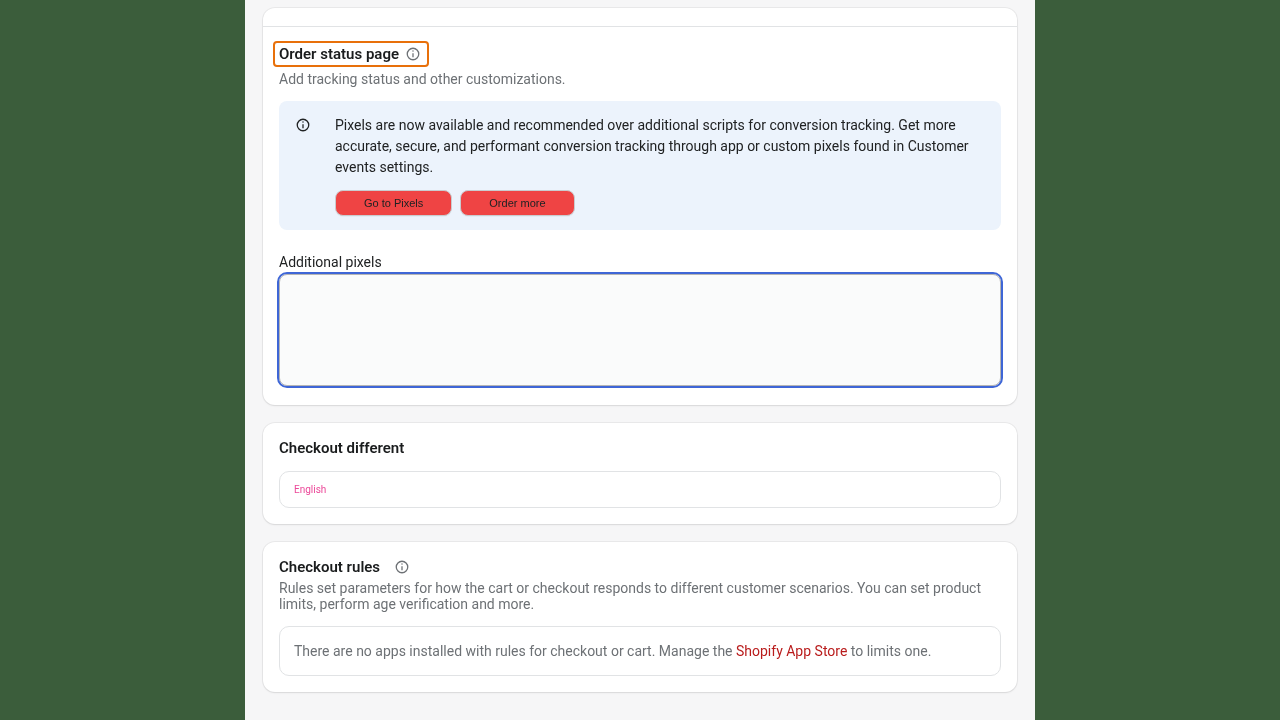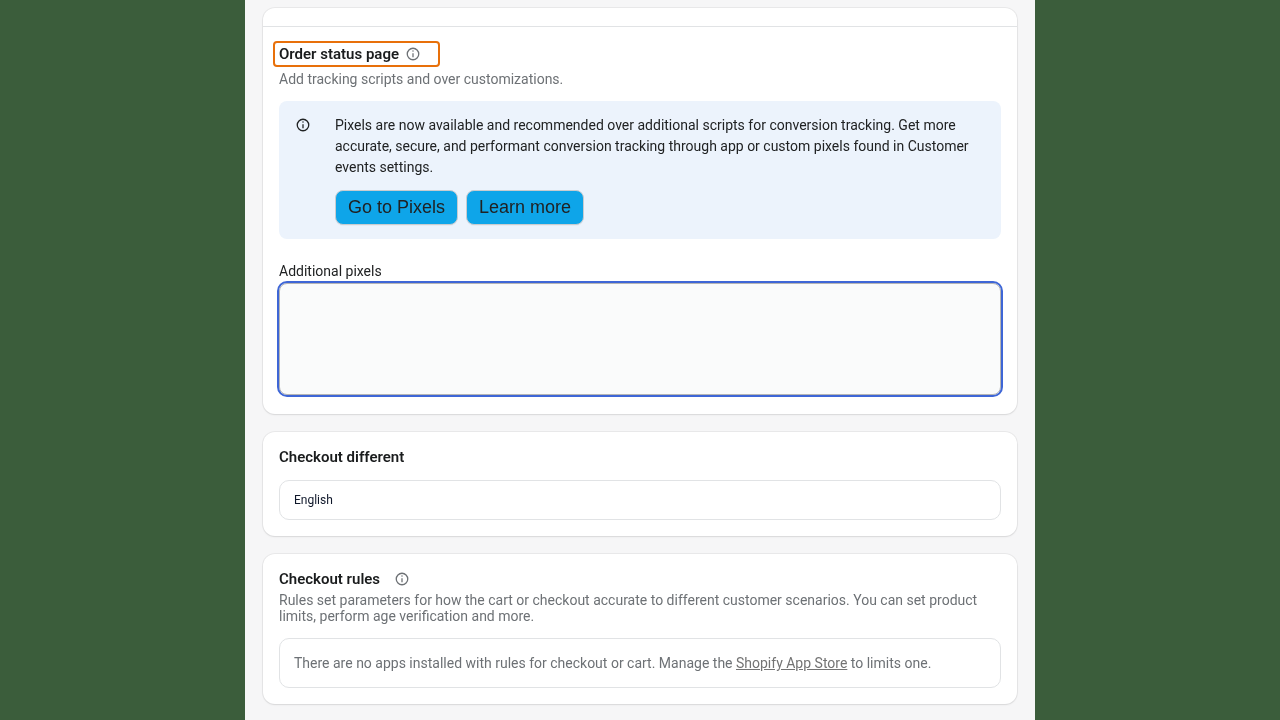--- a/index.html
+++ b/index.html
@@ -30,21 +30,21 @@
     .card.first { margin-top: 8px; padding-top: 18px; }
     .section-title-row {
       display: inline-flex;
       align-items: center;
       gap: 6px;
       margin-bottom: 4px;
     }
     .highlight-box {
       border: 2px solid #e8700a;
       border-radius: 4px;
-      padding: 2px 17px 2px 4px;
+      padding: 2px 6px 2px 4px;
       margin-left: -6px;
     }
     .section-title {
       font-weight: 600;
       font-size: 15px;
       color: #1a1c1d;
     }
     .info-icon {
       display: inline-flex;
       width: 16px; height: 16px;
@@ -67,25 +67,25 @@
       color: #202223;
       line-height: 1.5;
       font-size: 14px;
     }
     .banner-actions {
       margin-top: 12px;
       display: flex;
       gap: 8px;
     }
     .btn {
-      background: #0ea5e9;
+      background: #ef4444;
       border: 1px solid #c9cccf;
       border-radius: 8px;
-      padding: 6px 12px;
-      font-size: 18px;
+      padding: 6px 28px;
+      font-size: 11px;
       font-weight: 500;
       color: #202223;
       cursor: pointer;
       box-shadow: 0 1px 0 rgba(0,0,0,0.03);
     }
     .field-label {
       font-size: 14px;
       color: #202223;
       margin-top: 24px;
       margin-bottom: 4px;
@@ -105,32 +105,32 @@
     .row-box {
       border: 1px solid #e1e3e5;
       border-radius: 10px;
       padding: 12px 14px;
       display: flex;
       align-items: center;
       justify-content: space-between;
       margin-top: 14px;
     }
     .row-box .lang {
-      font-size: 12px;
-      color: #0f172a;
+      font-size: 10px;
+      color: #ec4899;
     }
     .callout {
       border: 1px solid #e1e3e5;
       border-radius: 10px;
       padding: 16px 14px;
       margin-top: 14px;
       color: #6d7175;
       font-size: 14px;
     }
-    .link { color: #737373; text-decoration: underline; cursor: pointer; }
+    .link { color: #b91c1c; cursor: pointer; }
     .title-row2 {
       display: inline-flex;
       align-items: center;
       gap: 14px;
     }
     .top-spacer {
       height: 1px;
       border-top: 1px solid #e1e3e5;
       margin: 0 -16px 0 -16px;
     }
@@ -146,35 +146,35 @@
     <div class="highlight-box section-title-row">
       <span class="section-title">Order status page</span>
       <span class="info-icon">
         <svg viewBox="0 0 20 20" width="16" height="16" fill="none" stroke="currentColor" stroke-width="1.6">
           <circle cx="10" cy="10" r="7.2"></circle>
           <line x1="10" y1="9" x2="10" y2="14"></line>
           <circle cx="10" cy="6.3" r="0.9" fill="currentColor" stroke="none"></circle>
         </svg>
       </span>
     </div>
-    <div class="subtitle">Add tracking scripts and over customizations.</div>
+    <div class="subtitle">Add tracking status and other customizations.</div>
 
     <div class="banner">
       <span class="info-icon">
         <svg viewBox="0 0 20 20" width="18" height="18" fill="none" stroke="currentColor" stroke-width="1.6">
           <circle cx="10" cy="10" r="7.2"></circle>
           <line x1="10" y1="9" x2="10" y2="14"></line>
           <circle cx="10" cy="6.3" r="0.9" fill="currentColor" stroke="none"></circle>
         </svg>
       </span>
       <div>
         <div class="banner-text">Pixels are now available and recommended over additional scripts for conversion tracking. Get more accurate, secure, and performant conversion tracking through app or custom pixels found in Customer events settings.</div>
         <div class="banner-actions">
           <button class="btn">Go to Pixels</button>
-          <button class="btn">Learn more</button>
+          <button class="btn">Order more</button>
         </div>
       </div>
     </div>
 
     <div class="field-label">Additional pixels</div>
     <textarea class="textarea" style=""></textarea>
   </div>
 
   <div class="card">
     <div class="section-title">Checkout different</div>
@@ -187,19 +187,19 @@
     <div class="title-row2">
       <span class="section-title">Checkout rules</span>
       <span class="info-icon">
         <svg viewBox="0 0 20 20" width="16" height="16" fill="none" stroke="currentColor" stroke-width="1.6">
           <circle cx="10" cy="10" r="7.2"></circle>
           <line x1="10" y1="9" x2="10" y2="14"></line>
           <circle cx="10" cy="6.3" r="0.9" fill="currentColor" stroke="none"></circle>
         </svg>
       </span>
     </div>
-    <div class="subtitle" style="margin-top:4px;margin-bottom:0">Rules set parameters for how the cart or checkout accurate to different customer scenarios. You can set product limits, perform age verification and more.</div>
+    <div class="subtitle" style="margin-top:4px;margin-bottom:0">Rules set parameters for how the cart or checkout responds to different customer scenarios. You can set product limits, perform age verification and more.</div>
     <div class="callout">
       <span>There are no apps installed with rules for checkout or cart. Manage the </span><a class="link">Shopify App Store</a><span> to limits one.</span>
     </div>
   </div>
 
 </div>
 
 </body></html>

